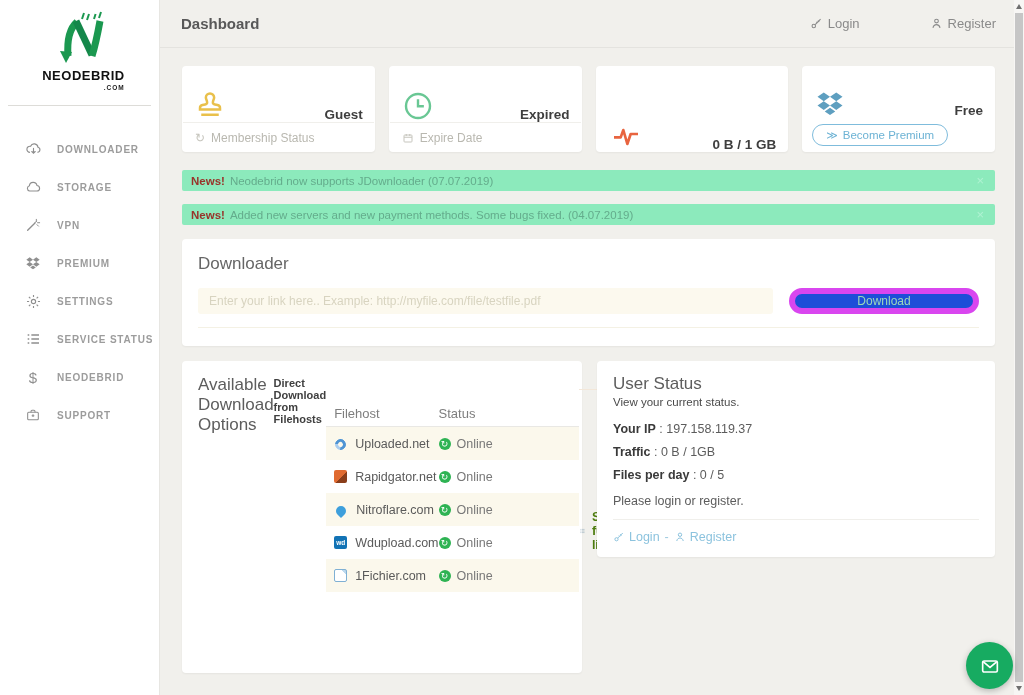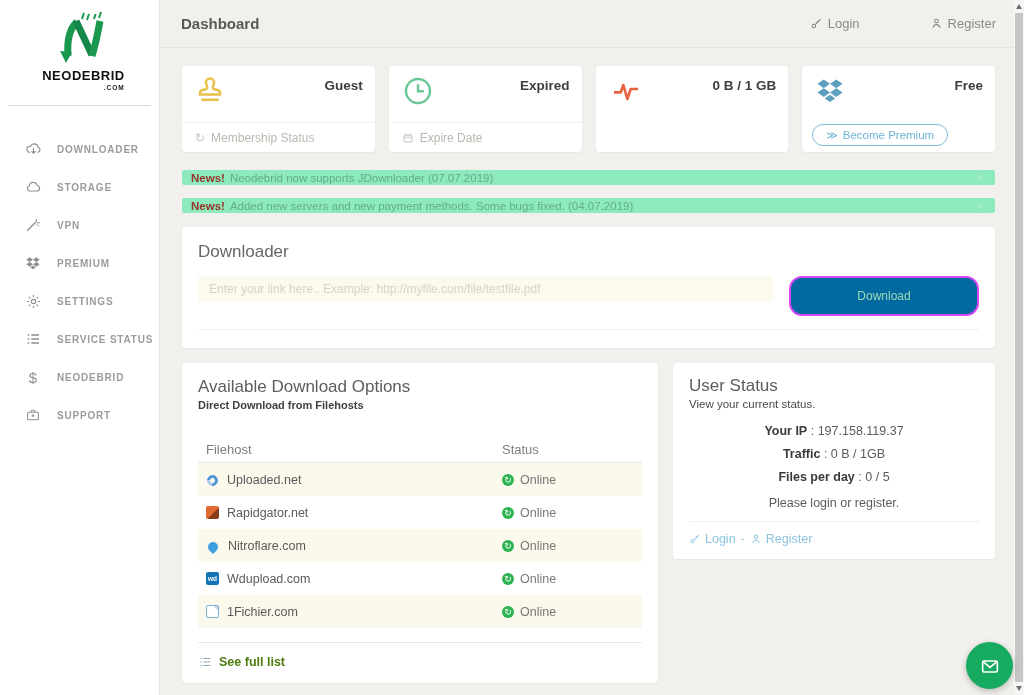--- a/index.html
+++ b/index.html
@@ -30,63 +30,63 @@
     gap:44px;
   }
   .topbar-title { font-size:15px; font-weight:bold; color:#585858; flex:1; }
   .top-link { display:flex; align-items:center; margin-left:26px; color:#8a8a8a; font-size:13px; cursor:pointer; }
   .top-link svg { margin-right:5px; }
   .content { padding:18px 19px 0 22px; }
   .card { background:#fff; border-radius:4px; box-shadow:0 1px 2px rgba(0,0,0,0.05); }
   
   .cards-row { display:flex; gap:14px; }
   .stat-card { flex:1; height:86px; display:flex; flex-direction:column; }
-  .stat-top { flex:1; display:flex; justify-content:space-between; padding:9px 12px 0 13px; }
+  .stat-top { flex:1; display:flex; justify-content:space-between; padding:9px 12px 0 13px;align-items:flex-end; }
   .stat-value { font-size:13.5px; font-weight:bold; color:#3e3e3e; padding-top:3px; }
   .stat-bottom {
     height:30px; border-top:1px solid #f0efeb; margin:0 1px;
     display:flex; align-items:center; padding-left:12px;
     color:#b9b8b0; font-size:12px;
   }
   .stat-bottom .mini-ico { margin-right:6px; display:flex; color:#c6c5bd; font-size:12px; line-height:1; }
   .stat-bottom-btn { height:34px; display:flex; align-items:center; padding-left:10px; }
   .btn-premium {
     border:1px solid #7fbcdc; color:#6cb2d4; background:#fff; border-radius:12px;
     font-size:11.5px; padding:4px 13px; display:flex; align-items:center; cursor:pointer;
     font-family:"Liberation Sans", sans-serif;
   }
   .btn-premium .chev { font-size:11px; margin-right:5px; line-height:1; }
   
   .news {
-    margin-top:18px; height:15px; background:#8ceabc; border-radius:2px;
+    margin-top:18px; height:21px; background:#8ceabc; border-radius:2px;
     display:flex; align-items:center; padding:0 9px; font-size:11.5px;
   }
   .news + .news { margin-top:13px; }
   .news-tag { color:#99332a; font-weight:bold; margin-right:5px; }
   .news-text { color:#64ac8c; flex:1; }
   .news-close { color:#aff2d2; font-size:13px; cursor:pointer; padding:0 2px; }
   
   .downloader-card { margin-top:14px; padding:15px 16px 18px 16px; }
   .dl-title { font-size:17px; color:#666; font-weight:normal; }
   .dl-row { display:flex; margin-top:14px; align-items:flex-start; }
   .dl-input {
     flex:1; height:26px; border:none; background:#fcf9ee; border-radius:3px;
     padding:0 11px; font-size:12px; color:#7a776a; outline:none;
     font-family:"Liberation Sans", sans-serif;
   }
   .dl-input::placeholder { color:#d8d4c0; }
   .btn-download {
-    width:190px; height:40px; margin-left:16px; background:#0369a1;
-    border:2px solid #d946ef; color:#9bd9b8; border-radius:13px; font-size:12px;
+    width:190px; height:26px; margin-left:16px; background:#1d4ed8;
+    border:6px solid #d946ef; color:#9bd9b8; border-radius:13px; font-size:12px;
     cursor:pointer; font-family:"Liberation Sans", sans-serif;
   }
   .dl-divider { border-bottom:1px solid #f4f1e4; margin-top:13px; }
   
   .bottom-row { display:flex; gap:15px; margin-top:15px; align-items:flex-start; }
-  .options-card { width:476px; min-height:312px; padding:14px 16px 14px 16px; display:flex; flex-direction:column; }
+  .options-card { width:400px; min-height:312px; padding:14px 16px 14px 16px; display:flex; flex-direction:row; }
   .sec-title { font-size:17px; color:#5d5d5d; font-weight:normal; }
   .sec-sub { font-size:11px; color:#3f3f3f; font-weight:bold; margin-top:2px; }
   .tbl { margin-top:26px; }
   .tbl-head { display:flex; align-items:center; height:26px; padding:0 8px; border-bottom:1px solid #e9e8e4; }
   .tbl-head .col { font-size:13px; color:#7e7e7e; }
   .col-name { flex:1; display:flex; align-items:center; }
   .col-status { width:132px; display:flex; align-items:center; }
   .tbl-row { display:flex; align-items:center; height:33px; padding:0 8px; font-size:12.5px; color:#5a5a5a; }
   .tbl-row:nth-child(even) { background:#fbf8ec; }
   .fav { width:13px; height:13px; margin-right:8px; flex:none; position:relative; }
@@ -98,21 +98,21 @@
   .online { display:flex; align-items:center; color:#787878; }
   .online-dot {
     width:12px; height:12px; border-radius:50%; background:#2eb353; color:#fff;
     font-size:9px; line-height:12px; text-align:center; margin-right:6px; flex:none;
   }
   .tbl-foot { border-top:1px solid #f3e7d9; margin-top:14px; padding-top:12px; display:flex; align-items:center; }
   .see-list { display:flex; align-items:center; color:#4d7c0f; font-size:12.5px; font-weight:bold; cursor:pointer; }
   .see-list svg { margin-right:7px; }
   
   .user-card { flex:1; height:196px; padding:13px 16px; }
-  .us-body { margin-top:14px;text-align:center; }
+  .us-body { margin-top:14px; }
   .us-line { font-size:12.5px; color:#5c5c5c; margin-top:9px; }
   .us-line b { color:#3a3a3a; }
   .us-note { font-size:12.5px; color:#5c5c5c; margin-top:12px; }
   .us-divider { border-bottom:1px solid #f0efeb; margin-top:11px; }
   .us-links { display:flex; align-items:center; margin-top:10px; font-size:12.5px; color:#8cc3de; }
   .us-links .lnk { display:flex; align-items:center; cursor:pointer; color:#8cc3de; }
   .us-links svg { margin-right:4px; }
   .us-sep { margin:0 5px; color:#9fcbe0; }
   .chat-btn {
     position:absolute; left:966px; top:642px; width:47px; height:47px; border-radius:50%;

